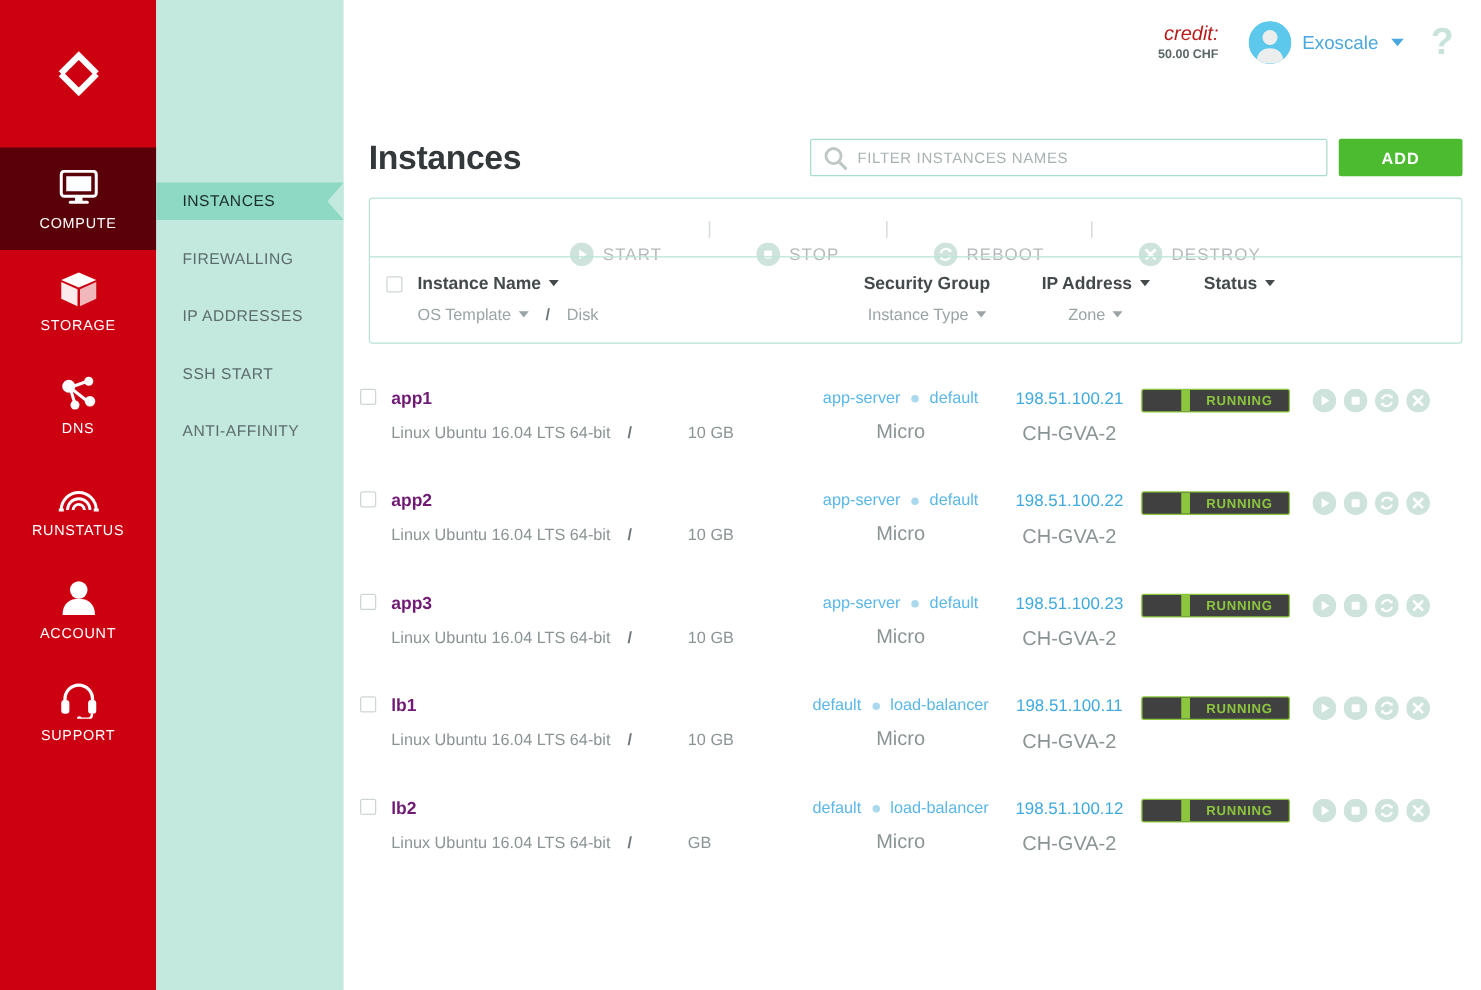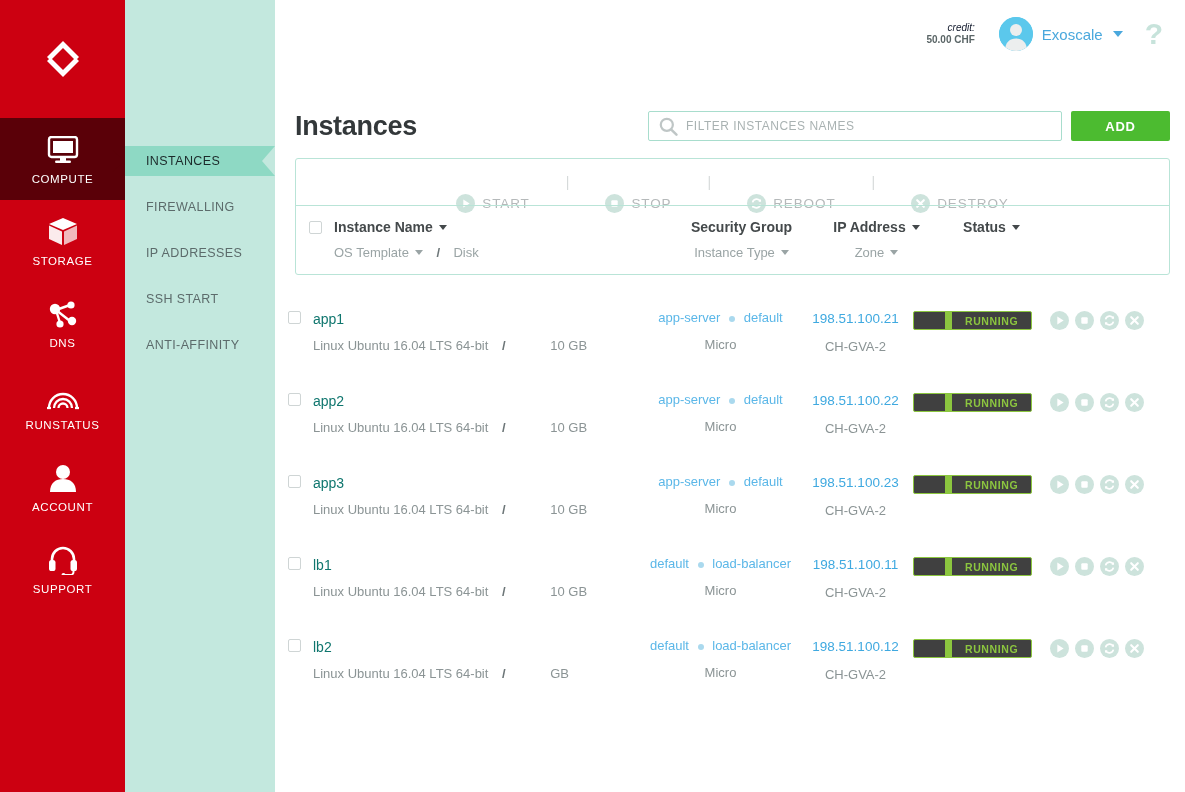--- a/index.html
+++ b/index.html
@@ -90,21 +90,21 @@
   }
 
   
   .topbar {
     height: 68px;
     display: flex; align-items: center; justify-content: flex-end;
     padding-right: 22px;
     gap: 18px;
   }
   .credit { text-align: right; line-height: 1.25; margin-right: 6px; }
-  .credit-label { font-size: 10px; font-style: italic; color: #0f172a; }
+  .credit-label { font-size: 16px; font-style: italic; color: #b91c1c; }
   .credit-amount { font-size: 10px; font-weight: bold; color: #5a6566; }
   .user { display: flex; align-items: center; gap: 9px; cursor: pointer; }
   .avatar {
     width: 34px; height: 34px; border-radius: 50%;
     background: #5bc8ec; overflow: hidden; position: relative;
   }
   .avatar svg { position: absolute; left: 0; top: 0; }
   .user-name { font-size: 15px; color: #4aa8dd; }
   .caret-dn {
     width: 0; height: 0;
@@ -222,34 +222,34 @@
     border-right: 4px solid transparent;
     border-top: 5px solid currentColor;
     display: inline-block;
   }
 
   
   .rows { padding-top: 26px; }
   .row { height: 82px; display: flex; align-items: flex-start; padding-top: 10px; }
   .cell-stack { line-height: 1; }
   .inst-name {
-    font-size: 14px; font-weight: normal; color: #0f766e;
+    font-size: 14px; font-weight: bold; color: #701a75;
     cursor: pointer; text-decoration: none; display: inline-block;
   }
   .inst-sub { margin-top: 12px; font-size: 13px; color: #8b9495; }
   .inst-sub .sl { font-weight: bold; color: #6d7678; margin: 0 10px; }
   .inst-sub .disk { color: #8b9495; margin-left: 31px; }
 
   .sg-line { font-size: 13px; line-height: 1; }
   .sg-link { color: #5bb7e8; text-decoration: none; cursor: pointer; }
   .sg-dot {
     display: inline-block; width: 6px; height: 6px; border-radius: 50%;
     background: #aad9ee; margin: 0 5px; vertical-align: middle;
   }
-  .sub-center { margin-top: 13px; font-size: 13px; color: #8b9495; }
+  .sub-center { margin-top: 13px; font-size: 16px; color: #8b9495; }
 
   .ip-line { font-size: 13.5px; color: #3fa9e0; cursor: pointer; }
 
   .badge-wrap { display: flex; justify-content: center; }
   .badge {
     display: inline-flex; align-items: center;
     height: 19px;
     border: 1px solid #8cc63f;
     border-radius: 2px;
     overflow: hidden;

